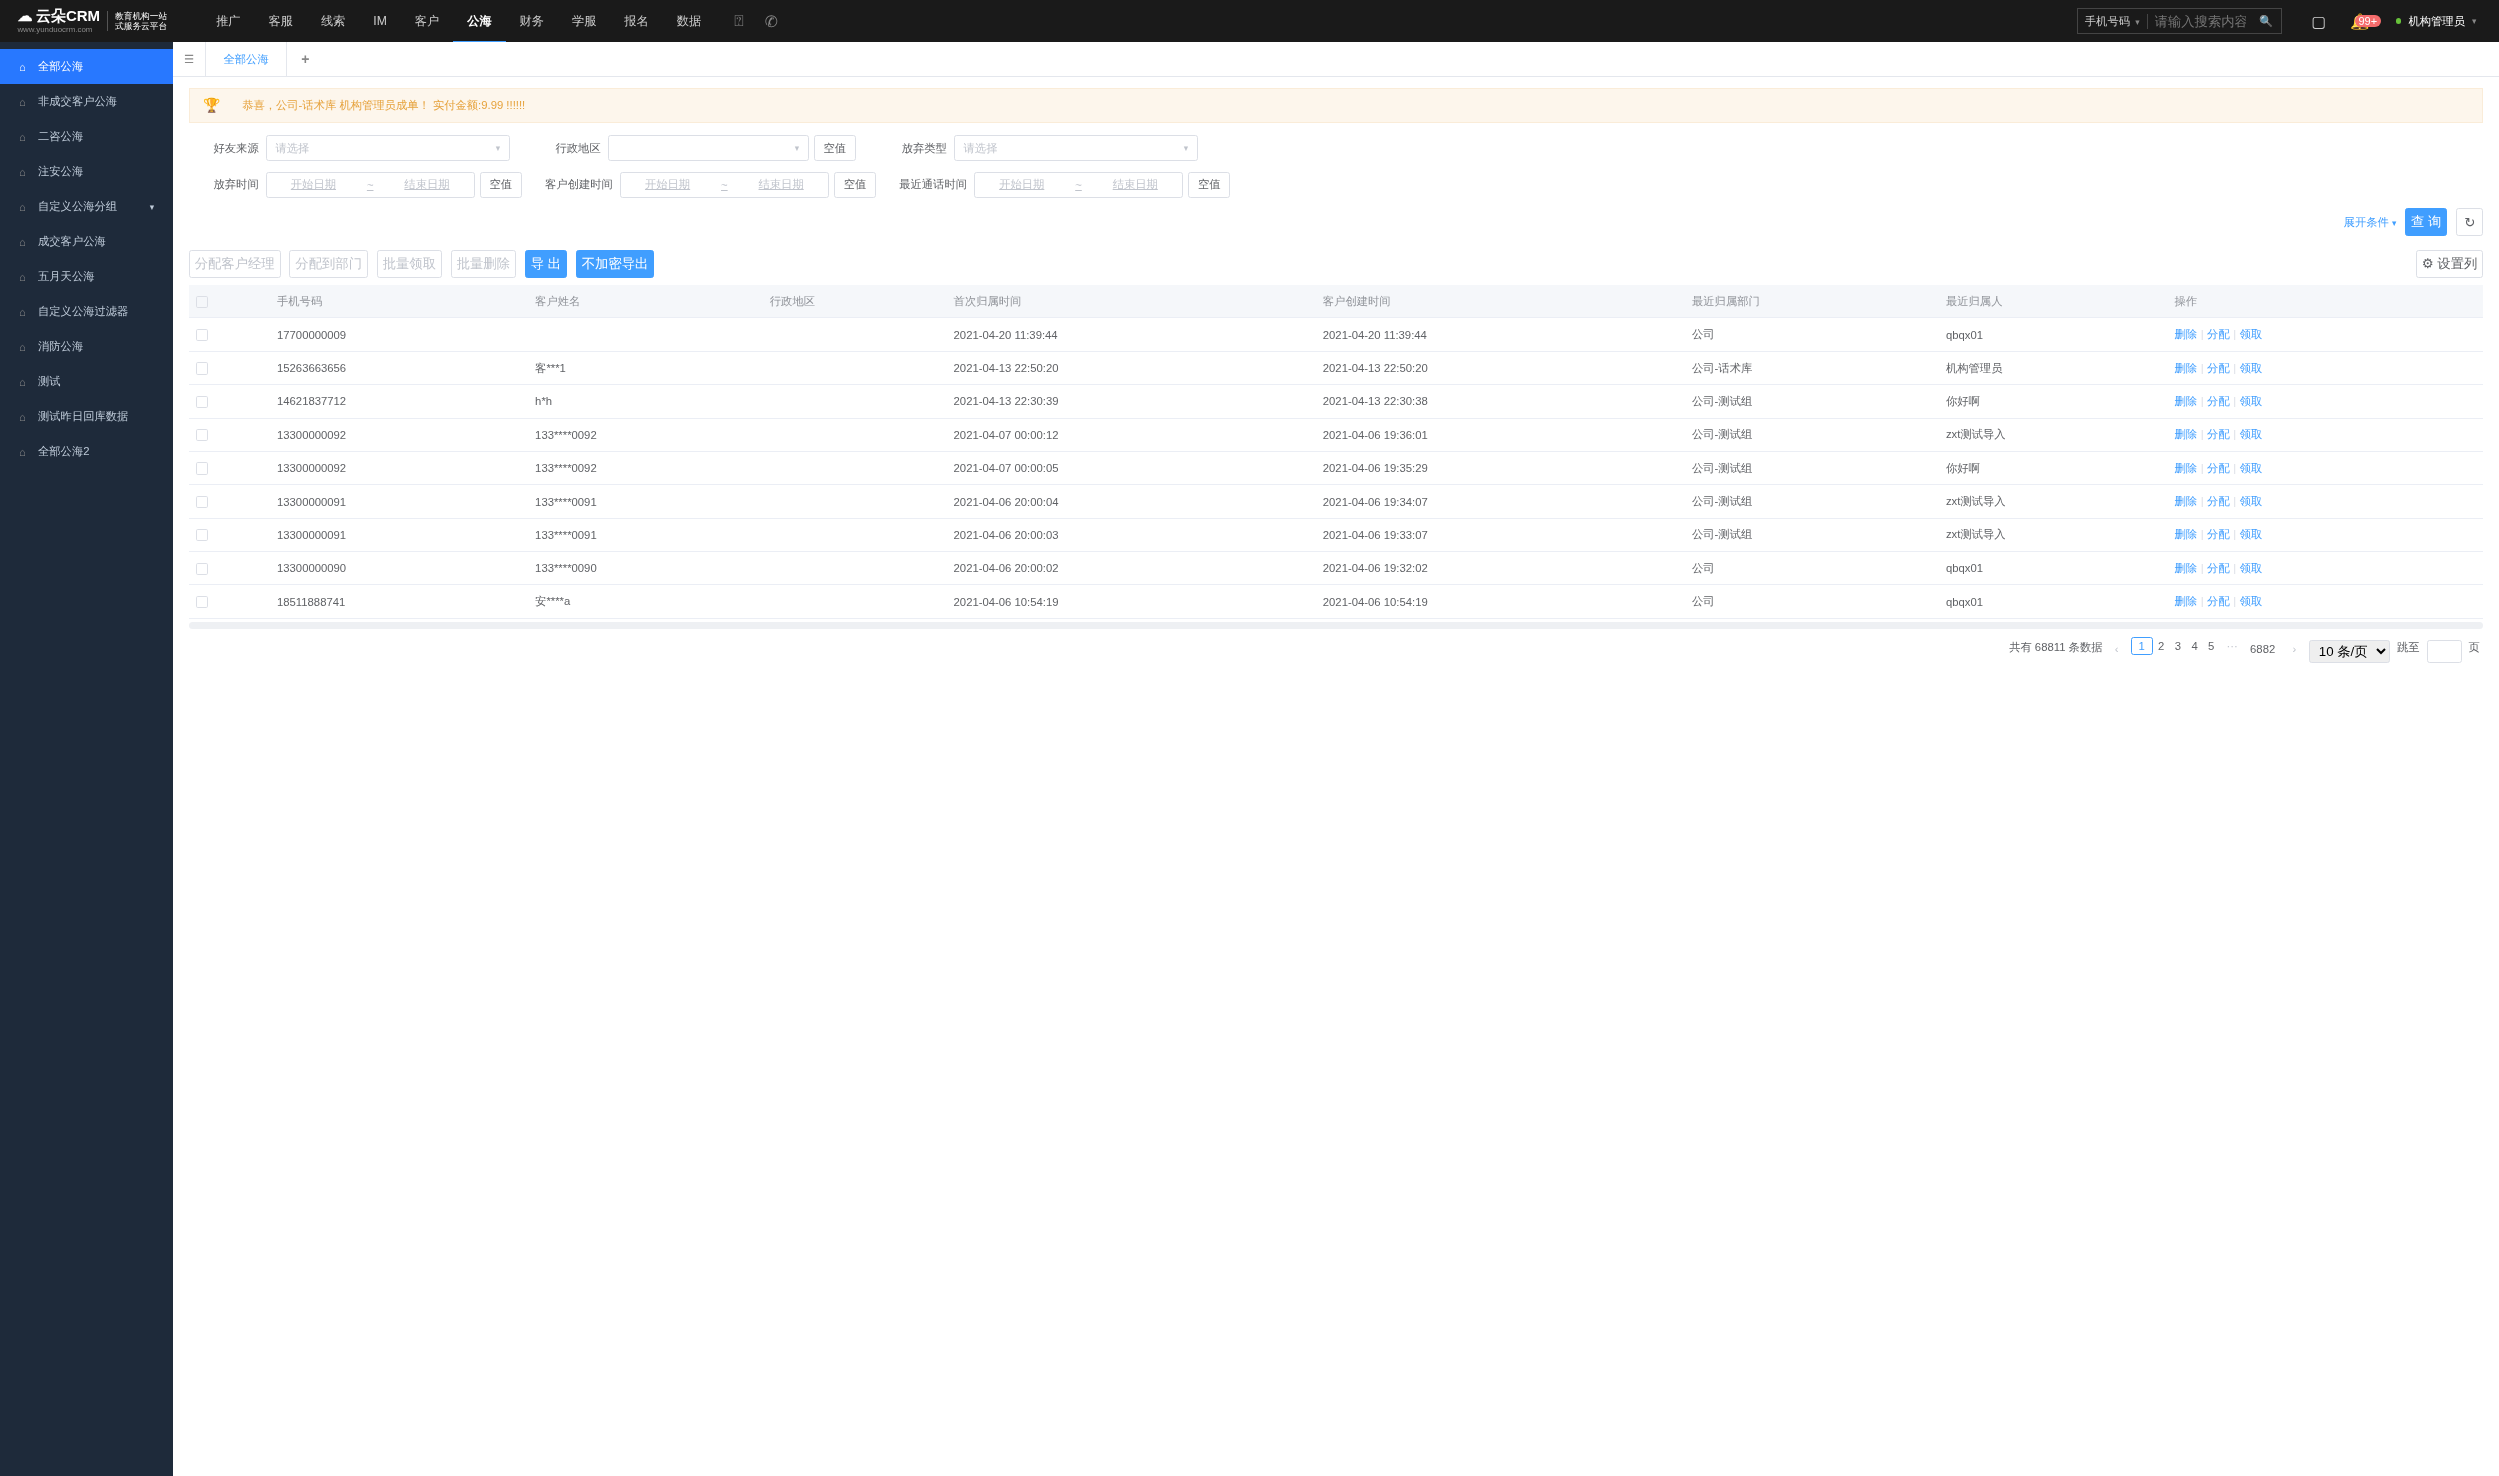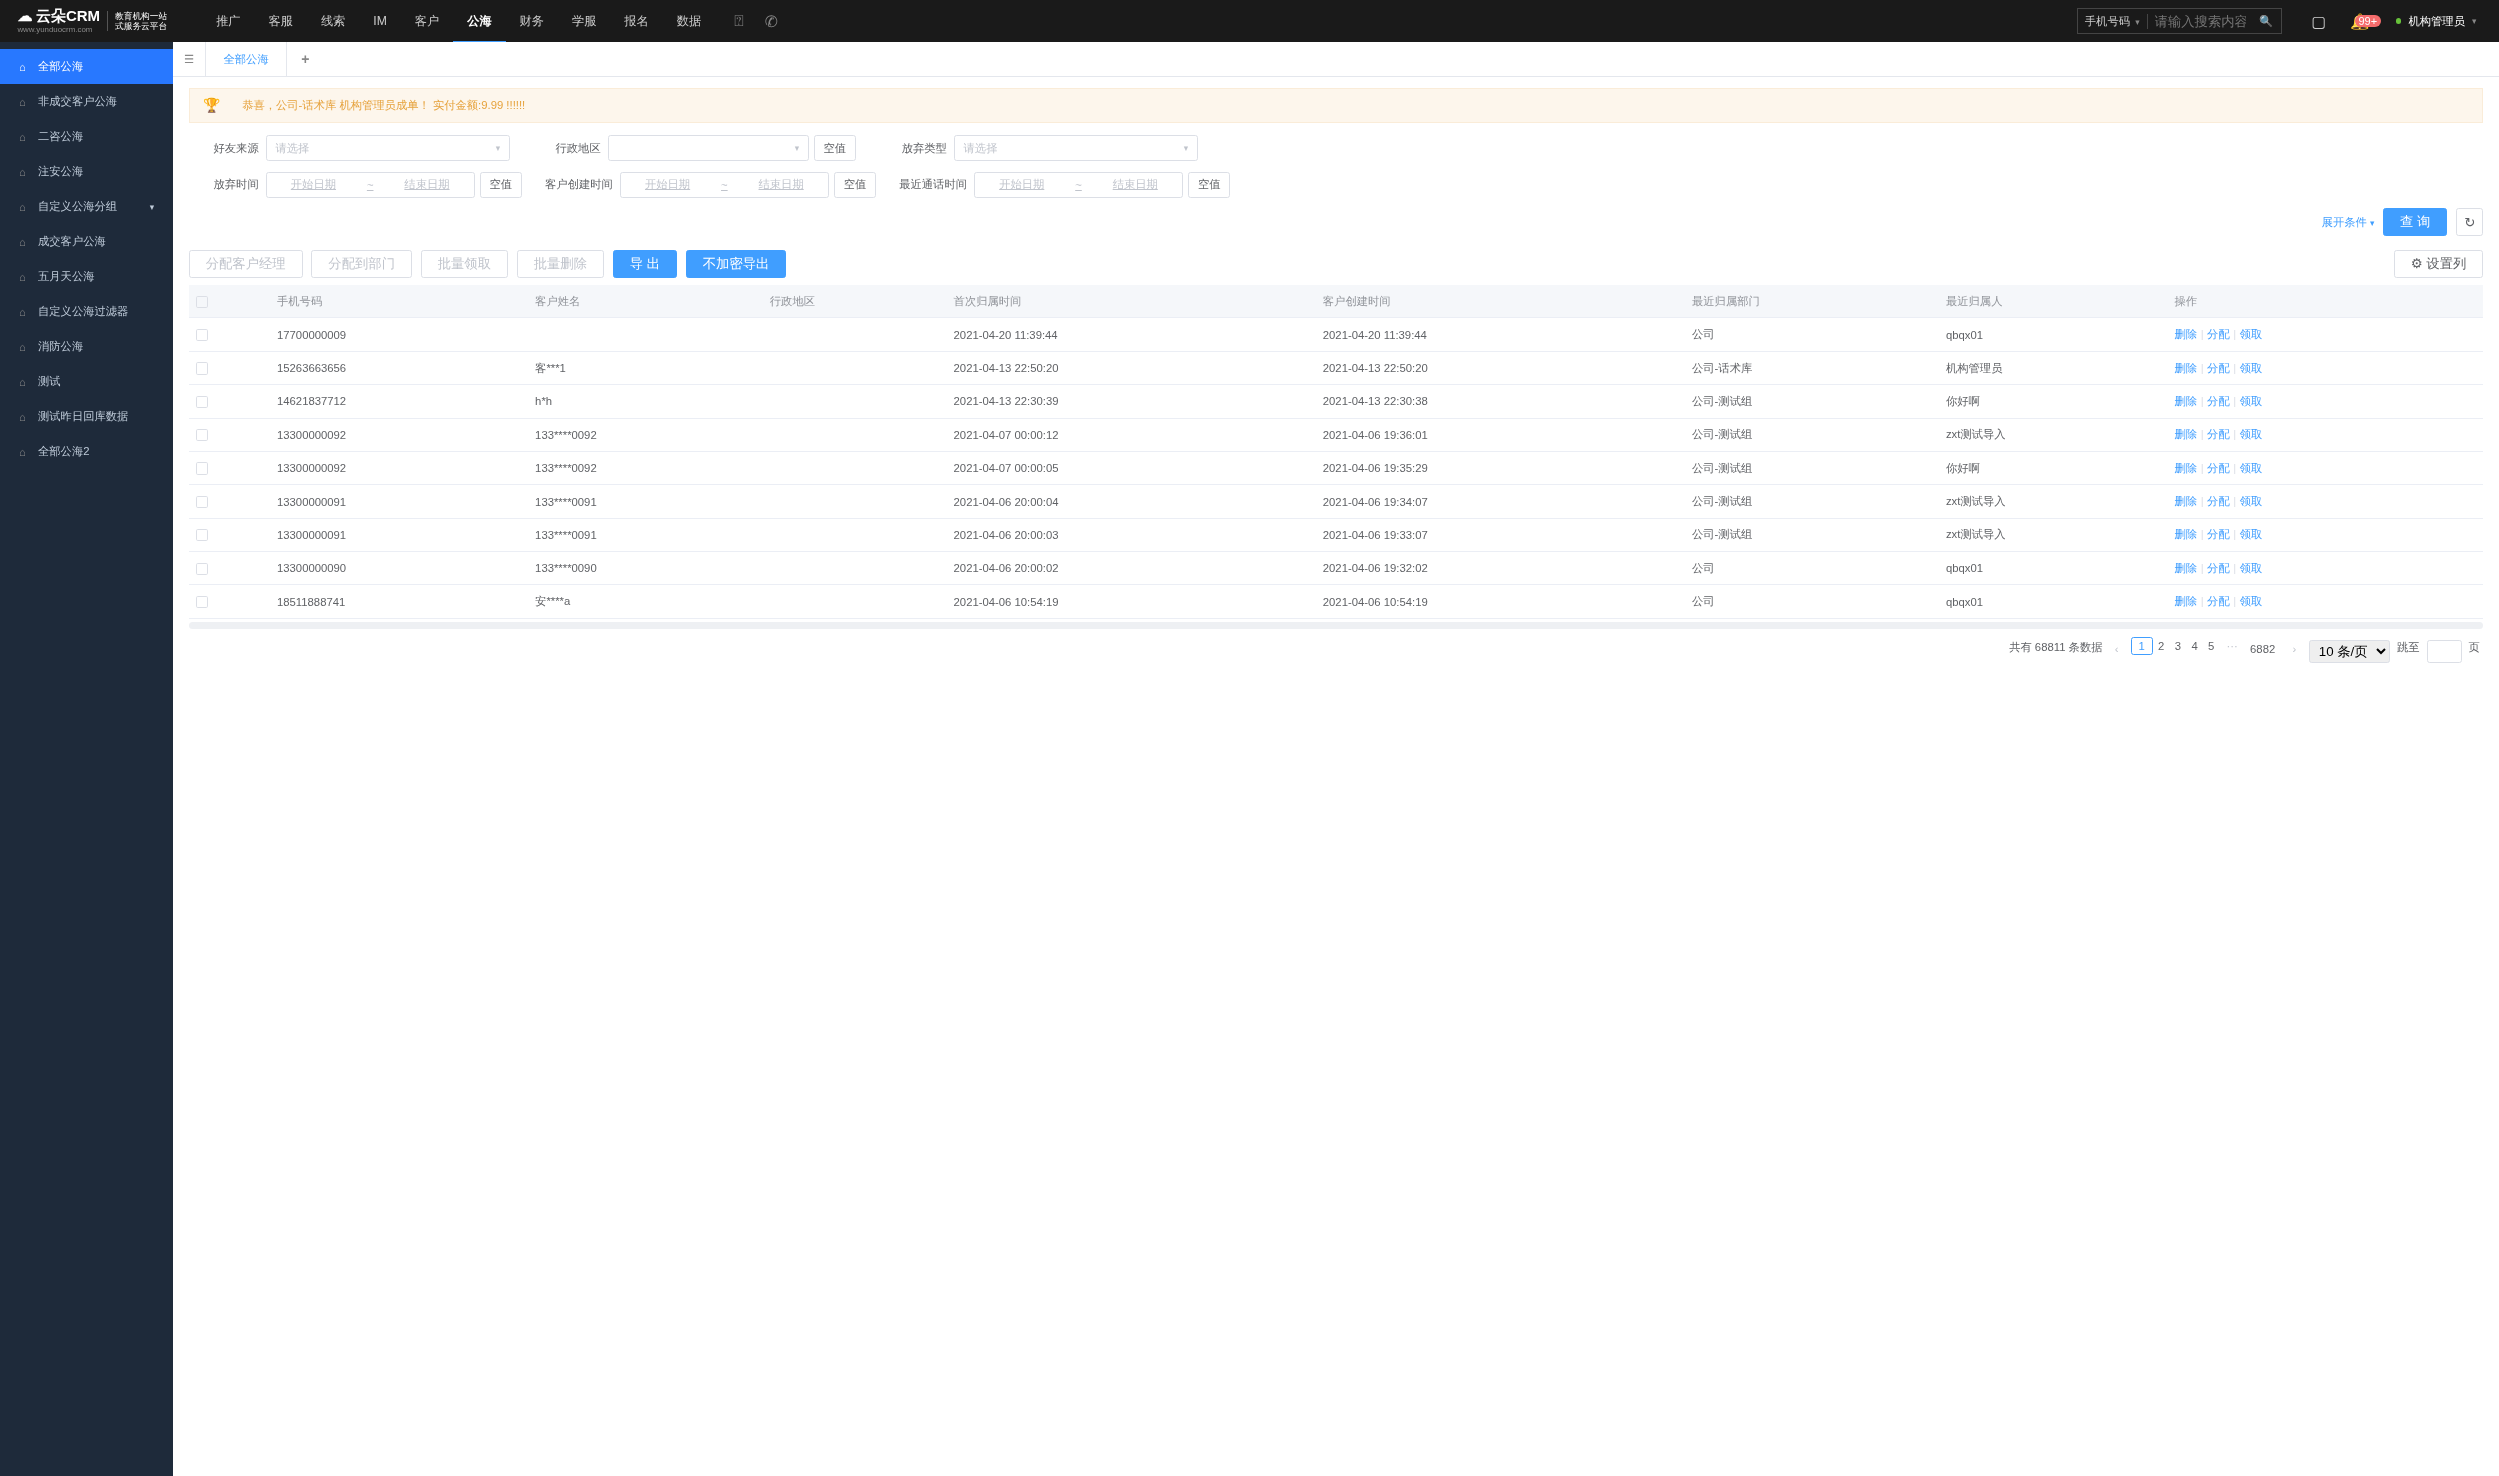--- a/index.html
+++ b/index.html
@@ -56,21 +56,21 @@
 .filter { display: flex; align-items: center;}
 .filter label { width: 70px; text-align: right; color: #606266; margin-right: 7px; font-size: 11.3px;}
 .fselect, .fdate { border: 0.9px solid #dcdfe6; height: 26px; border-radius: 2.6px; display: flex; align-items: center; padding: 0 8.7px; color: #c0c4cc; width: 244px; justify-content: space-between;}
 .fselect .arrow { font-size: 8.7px;}
 .fdate { width: 209px; justify-content: space-around; color:#c0c4cc;text-decoration:underline;}
 .empty-btn { border: 0.9px solid #dcdfe6; height: 26px; padding: 0 8.7px; margin-left: 5.2px; border-radius: 2.6px; color: #606266; display:flex; align-items:center;}
 
 .filter-actions { display: flex; justify-content: flex-end; align-items: center; gap: 8.7px; margin: 1px 0 14px;}
 .link-btn { color: #409eff; cursor: pointer;}
 .link-btn .arrow { font-size: 8.7px;}
-.btn { border: 0.9px solid #dcdfe6; background: #fff; height: 28px; padding: 0 16px; border-radius: 2.6px; color: #606266; cursor: pointer;}
+.btn { border: 0.9px solid #dcdfe6; background: #fff; height: 28px; padding: 0 5px; border-radius: 2.6px; color: #606266; cursor: pointer;}
 .btn.primary { background: #409eff; border-color: #409eff; color: #fff;}
 .btn.disabled { color: #c0c4cc; cursor: not-allowed;}
 .btn.icon-only { padding: 0 7px;}
 
 .action-bar { display: flex; align-items: center; gap: 8.7px; margin-bottom: 7px;}
 .action-bar .right { margin-left: auto;}
 
 
 .table { width: 100%; border-collapse: collapse;}
 .table th, .table td { text-align: left; padding: 8.7px 7px; border-bottom: 0.9px solid #ebeef5; font-size: 11.3px; white-space: nowrap;}

